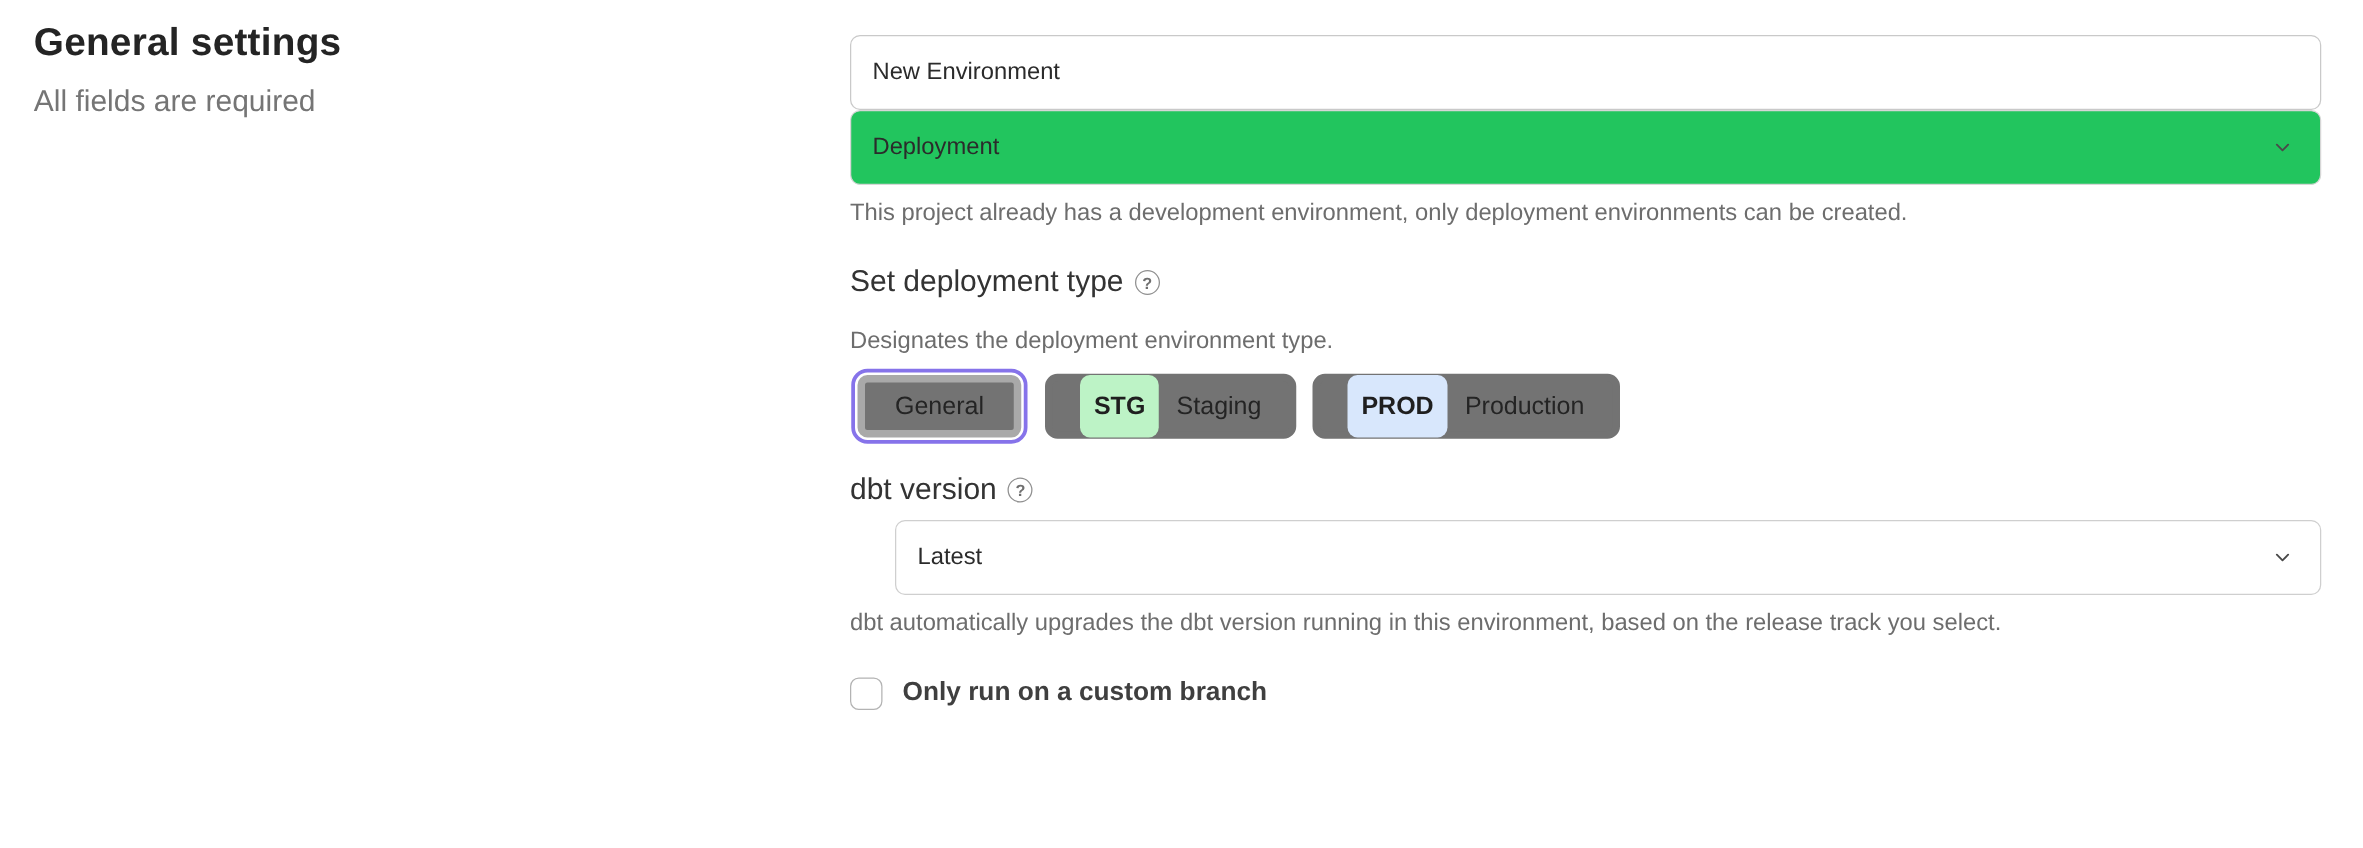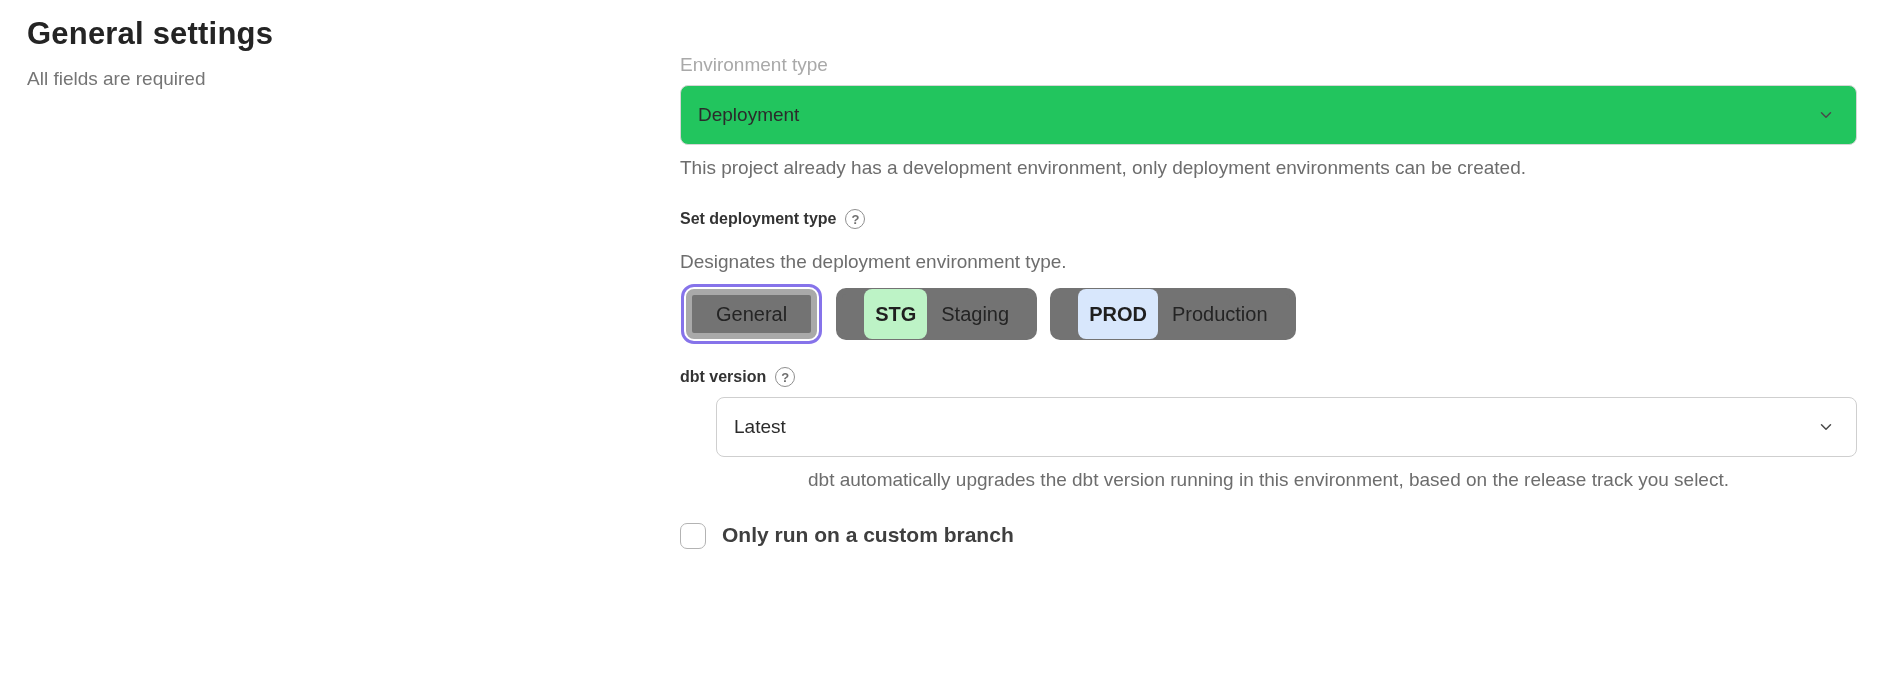--- a/index.html
+++ b/index.html
@@ -8,21 +8,21 @@
     background: #ffffff;
     font-family: "Liberation Sans", "DejaVu Sans", sans-serif;
     color: #2e2e2e;
     overflow: hidden;
   }
   .layout { display: flex; width: 1890px; }
 
   
   .left-col { width: 680px; flex: 0 0 680px; padding: 16px 0 0 27px; }
   .page-title { font-size: 31px; font-weight: 700; color: #242424; letter-spacing: 0.2px; }
-  .page-subtitle { margin-top: 16px; font-size: 19px; color: #757575; }
+  .page-subtitle { margin-top: 16px; font-size: 24px; color: #757575; }
 
   
   .form-col { flex: 1; padding: 28px 33px 0 0; }
 
   .field-label { font-size: 19px; color: #3d3d3d; margin-bottom: 9px; }
   .field-label.disabled { color: #a9a9a9; }
 
   .text-input {
     width: 100%; height: 60px;
     border: 1px solid #c9c9c9; border-radius: 8px;
@@ -41,21 +41,21 @@
     font-size: 19px; color: #2b2b2b;
     cursor: pointer;
   }
   .select-box.disabled { background: #22c55e; border-color: #d6d6d6; cursor: default; }
   .chevron { width: 18px; height: 18px; flex: 0 0 auto; margin-right: 4px; }
   .chevron svg { display: block; width: 18px; height: 18px; stroke: #4a4a4a; }
 
   .helper-text { margin-top: 12px; font-size: 19px; color: #6d6d6d; }
 
   .section-row { margin-top: 30px; display: flex; align-items: center; gap: 9px; }
-  .section-title { font-size: 16px; font-weight: 700; color: #333333; }
+  .section-title { font-size: 24px; font-weight: 400; color: #333333; }
   .help-icon {
     width: 20px; height: 20px; border: 1.6px solid #8f8f8f; border-radius: 50%;
     color: #6f6f6f; font-size: 13px; font-weight: 600;
     display: inline-flex; align-items: center; justify-content: center;
     line-height: 1;
   }
   .section-desc { margin-top: 22px; font-size: 19px; color: #6d6d6d; }
 
   .btn-group { margin-top: 15px; display: flex; align-items: center; gap: 13px; }
   .seg-btn {
@@ -79,21 +79,21 @@
   }
   .badge {
     display: inline-flex; align-items: center;
     height: 50px; padding: 0 11px;
     border-radius: 8px;
     font-size: 20px; font-weight: 600; color: #1f1f1f;
   }
   .badge-green { background: #bdf3c6; }
   .badge-blue  { background: #d8e7fc; }
 
-  .dbt-section { margin-top: 27px; text-align: center; }
+  .dbt-section { margin-top: 27px; }
   .dbt-select-wrap { margin-top: 10px; margin-left: 36px; }
 
   .checkbox-row { margin-top: 32px; display: flex; align-items: flex-start; gap: 16px; }
   .checkbox {
     width: 26px; height: 26px;
     border: 1.6px solid #b3b3b3; border-radius: 7px;
     background: #ffffff; cursor: pointer;
   }
   .checkbox-label { font-size: 21px; font-weight: 600; color: #3f3f3f; }
 </style>
@@ -102,22 +102,22 @@
 
 <div class="layout">
 
   <div class="left-col">
     <div class="page-title">General settings</div>
     <div class="page-subtitle">All fields are required</div>
   </div>
 
   <div class="form-col">
 
+    <input class="text-input" type="text" value="New Environment" style="">
 
-    <div class="field-label disabled" style="margin-top:26px">Environment type</div>
     <div class="select-box disabled">
       <span>Deployment</span>
       <span class="chevron">
         <svg viewBox="0 0 24 24" fill="none" stroke-width="2" stroke-linecap="round" stroke-linejoin="round">
             <path d="M6 9l6 6 6-6"></path>
           </svg>
       </span>
     </div>
     <div class="helper-text">This project already has a development environment, only deployment environments can be created.</div>
 

